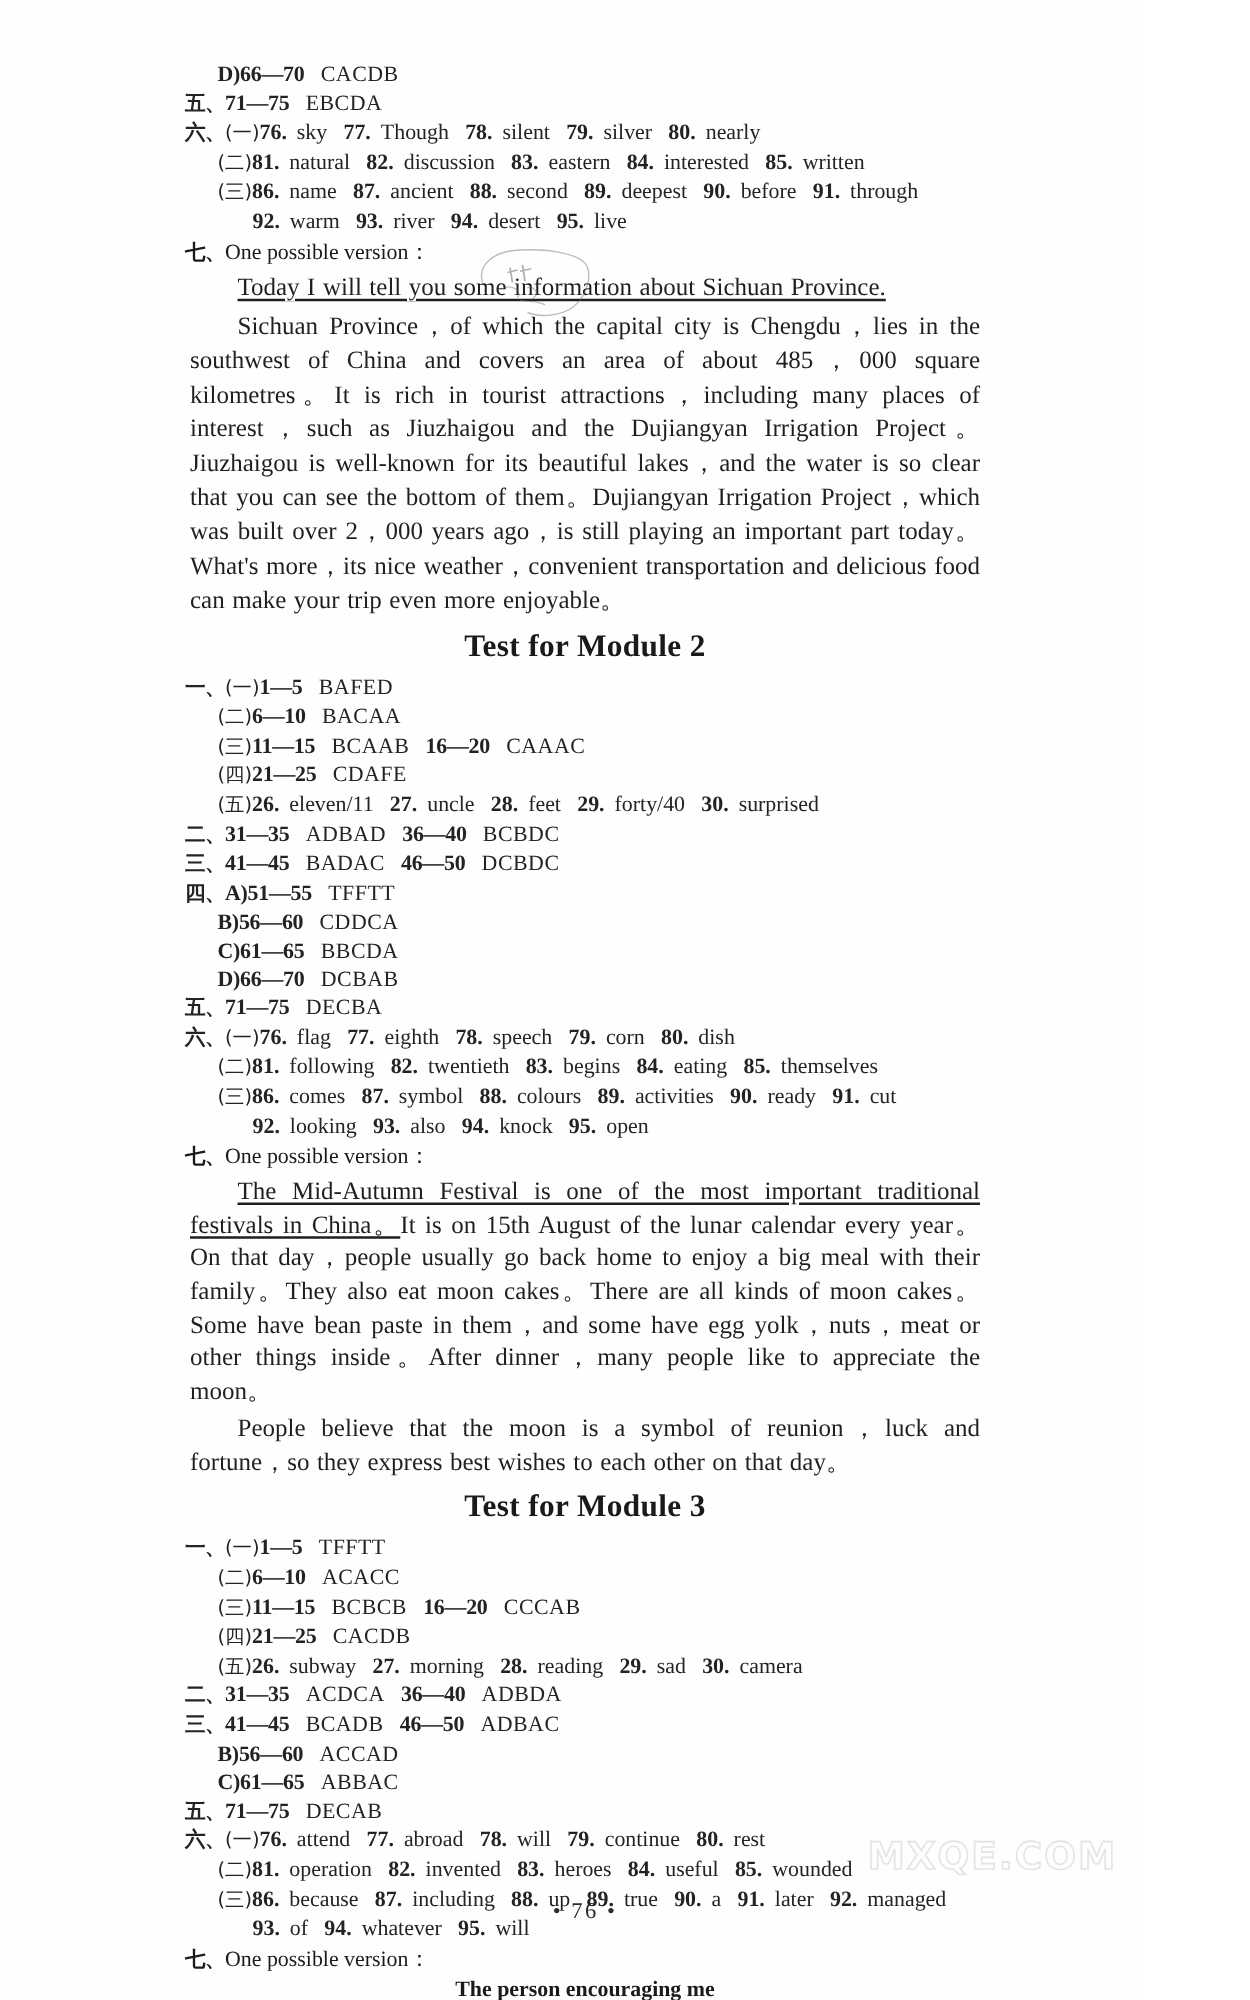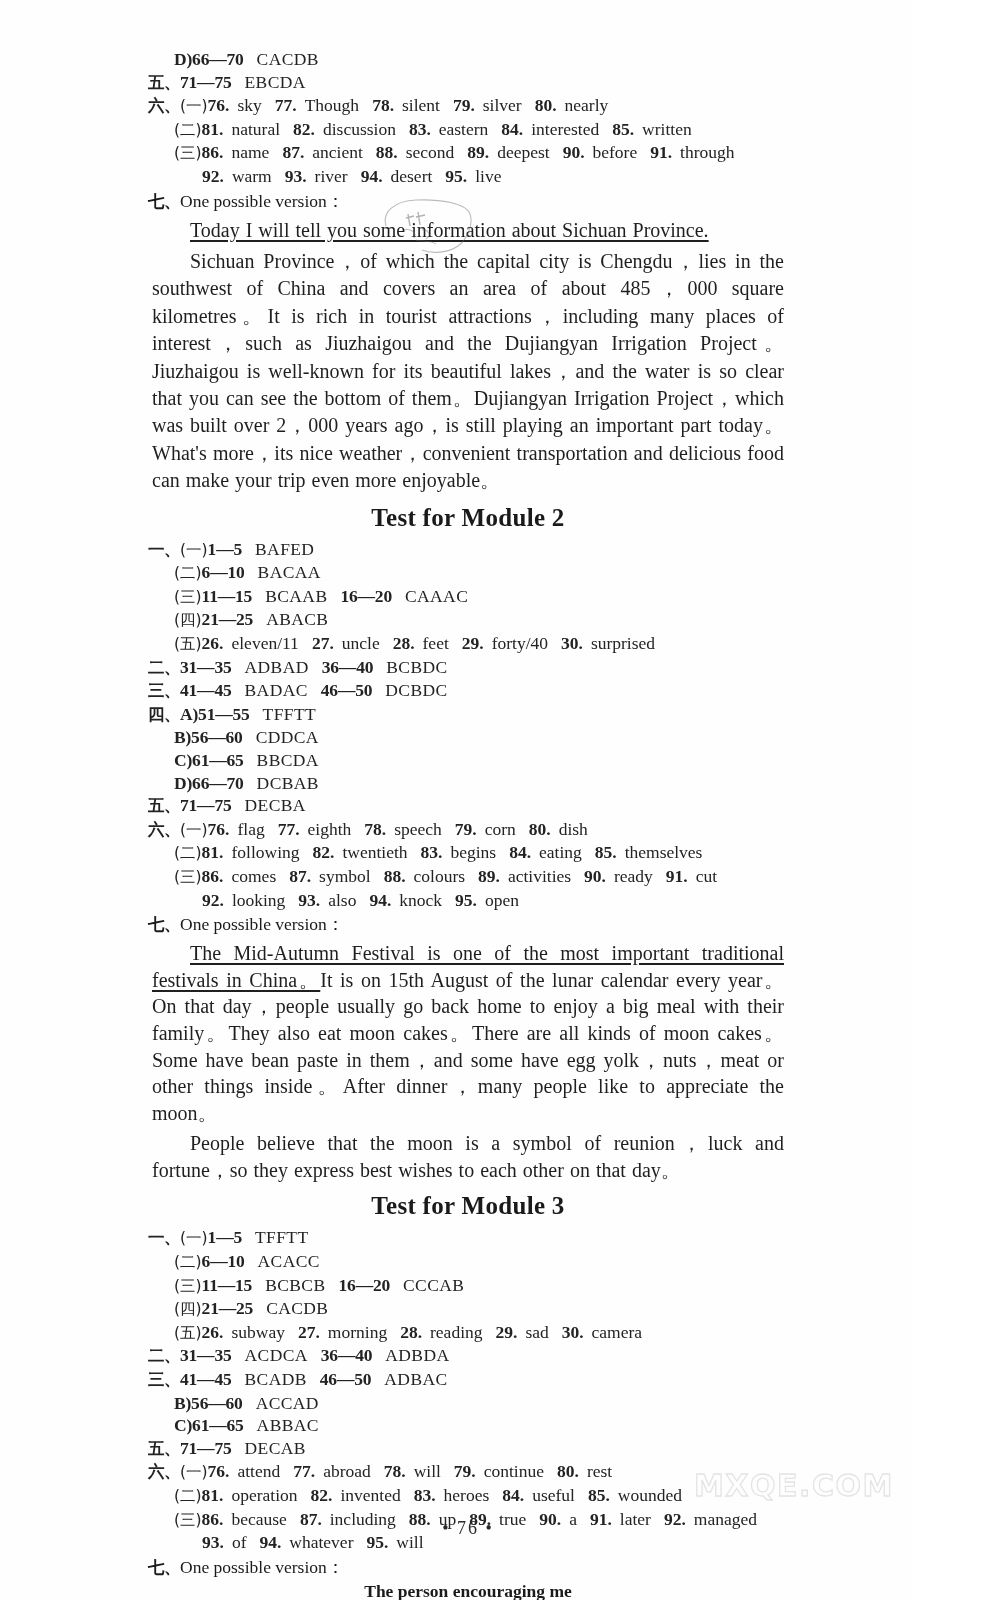--- a/index.html
+++ b/index.html
@@ -187,21 +187,21 @@
     <div class="ans-line ind0">
       <span class="cn">一、</span><span class="cnp">(一)</span><span class="rng">1—5</span><span class="wordsp"></span><span class="letters">BAFED</span>
     </div>
     <div class="ans-line ind1">
       <span class="cnp">(二)</span><span class="rng">6—10</span><span class="wordsp"></span><span class="letters">BACAA</span>
     </div>
     <div class="ans-line ind1">
       <span class="cnp">(三)</span><span class="rng">11—15</span><span class="wordsp"></span><span class="letters">BCAAB</span><span class="wordsp"></span><span class="rng">16—20</span><span class="wordsp"></span><span class="letters">CAAAC</span>
     </div>
     <div class="ans-line ind1">
-      <span class="cnp">(四)</span><span class="rng">21—25</span><span class="wordsp"></span><span class="letters">ABACB</span>
+      <span class="cnp">(四)</span><span class="rng">21—25</span><span class="wordsp"></span><span class="letters">CDAFE</span>
     </div>
     <div class="ans-line ind1">
       <span class="cnp">(五)</span><span id="m2-s1-e"><span class="num">26.</span><span class="wordsp-sm"></span><span>eleven/11</span><span class="wordsp"></span><span class="num">27.</span><span class="wordsp-sm"></span><span>uncle</span><span class="wordsp"></span><span class="num">28.</span><span class="wordsp-sm"></span><span>feet</span><span class="wordsp"></span><span class="num">29.</span><span class="wordsp-sm"></span><span>forty/40</span><span class="wordsp"></span><span class="num">30.</span><span class="wordsp-sm"></span><span>surprised</span></span>
     </div>
 
     <div class="ans-line ind0">
       <span class="cn">二、</span><span class="rng">31—35</span><span class="wordsp"></span><span class="letters">ADBAD</span><span class="wordsp"></span><span class="rng">36—40</span><span class="wordsp"></span><span class="letters">BCBDC</span>
     </div>
     <div class="ans-line ind0">
       <span class="cn">三、</span><span class="rng">41—45</span><span class="wordsp"></span><span class="letters">BADAC</span><span class="wordsp"></span><span class="rng">46—50</span><span class="wordsp"></span><span class="letters">DCBDC</span>

